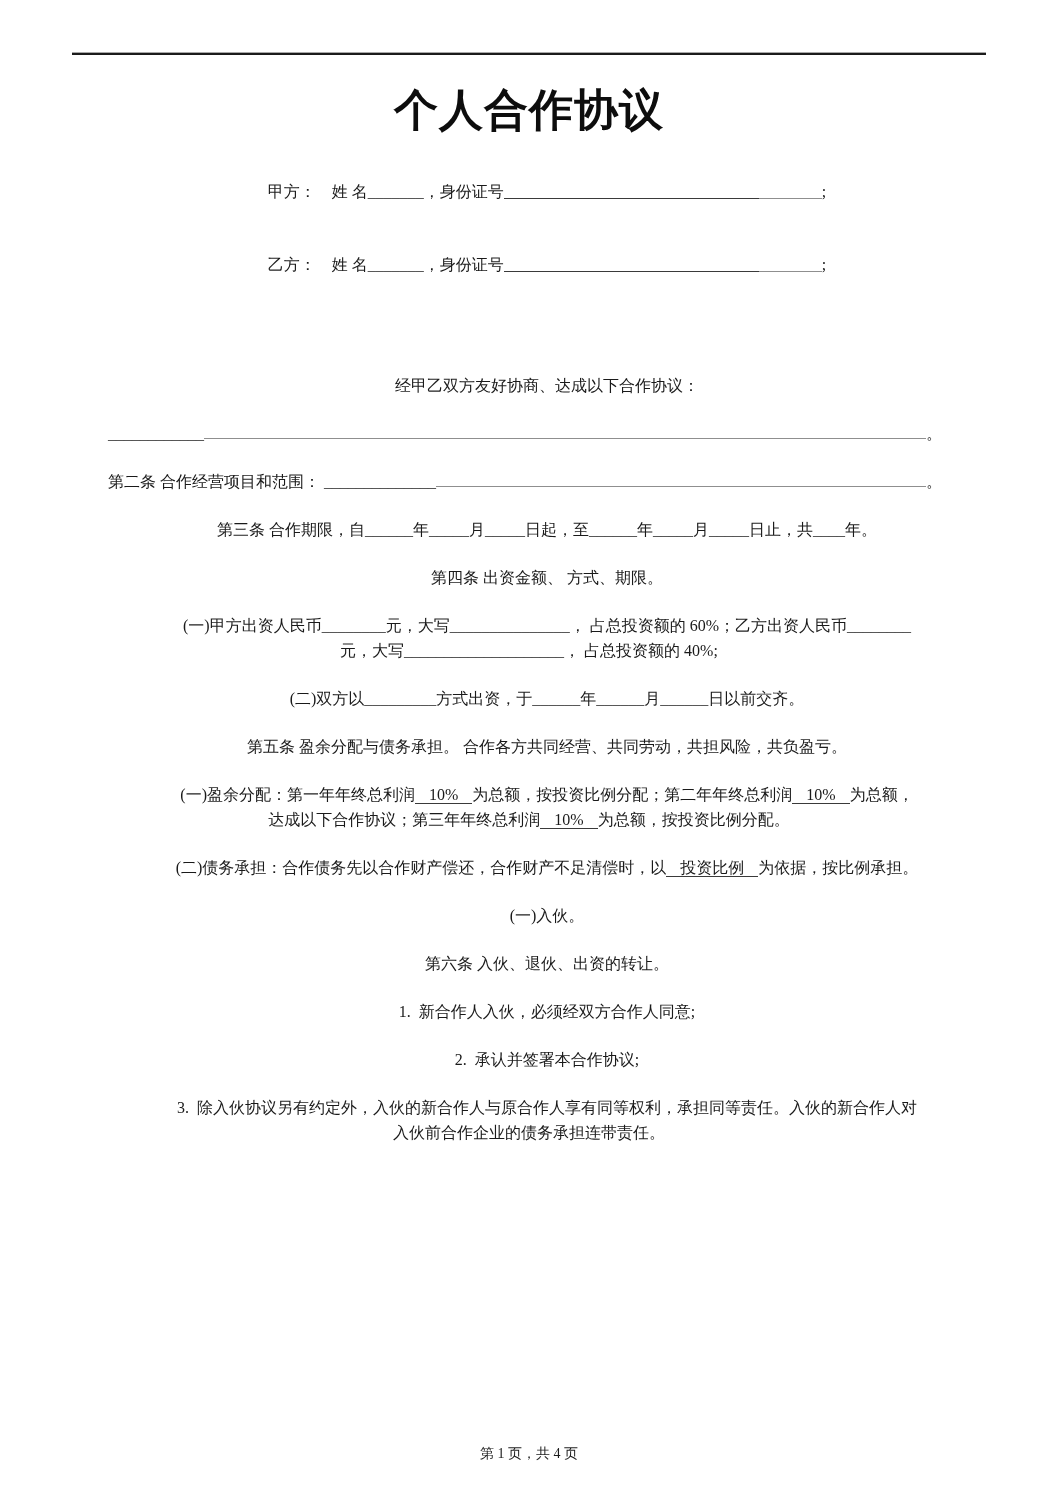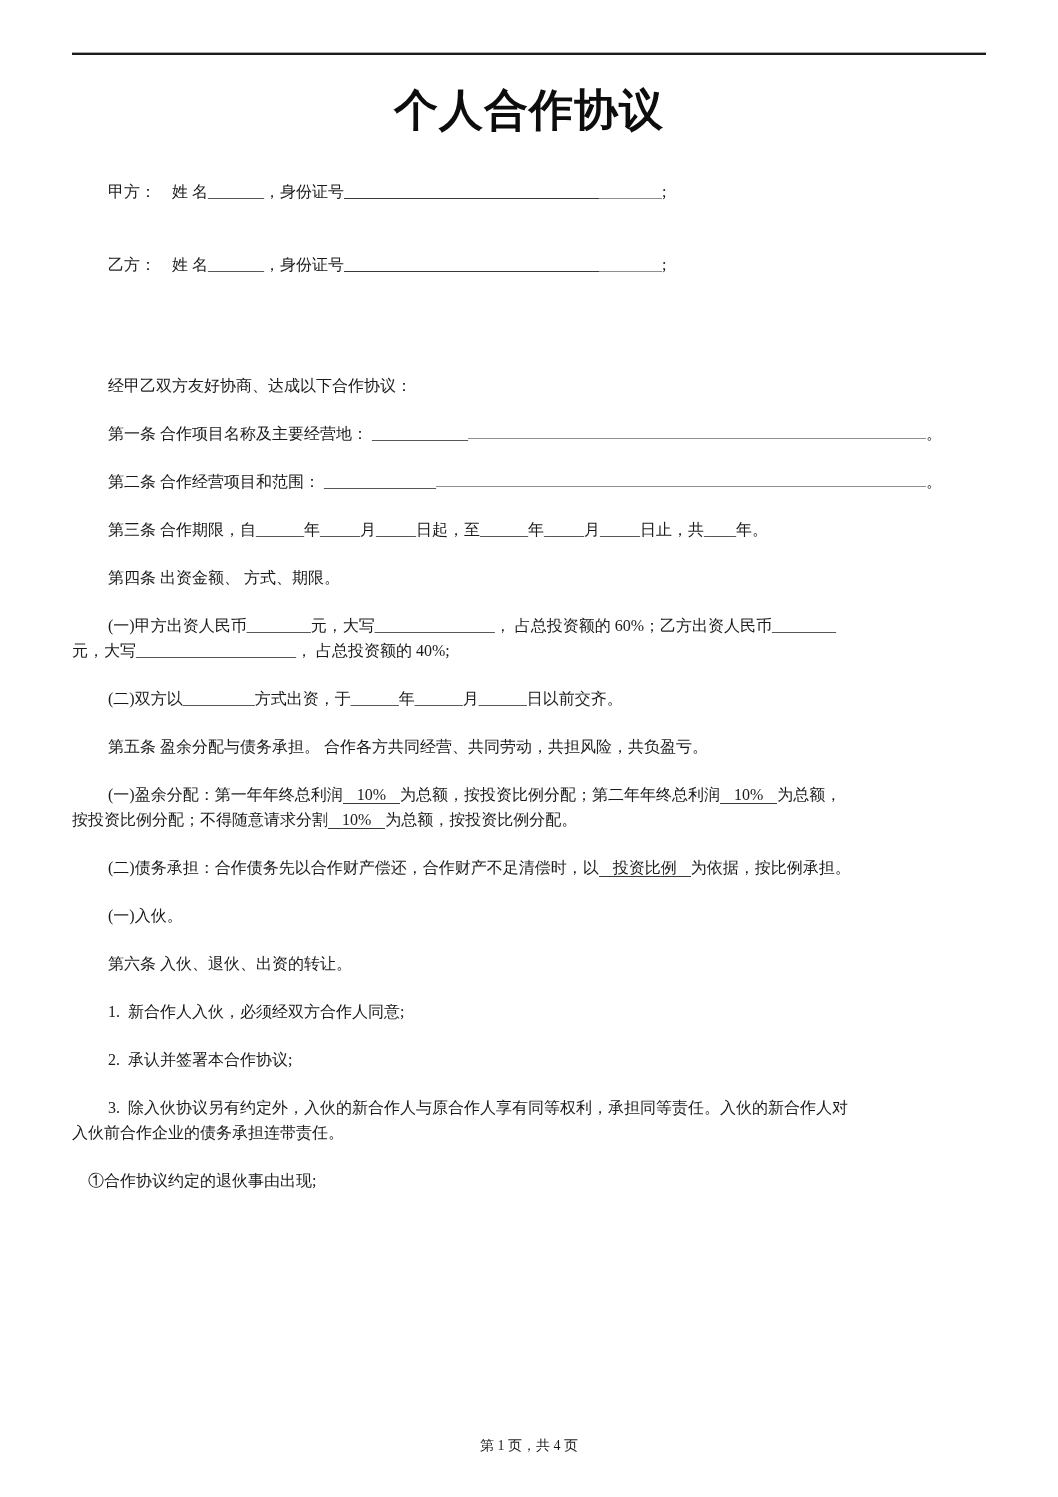--- a/index.html
+++ b/index.html
@@ -28,20 +28,21 @@
   }
   .parties{margin-top:44px;}
   .parties .para{margin:0 0 48px 0;}
   .body-block{padding-top:48px;}
   .para{
     margin:0 0 23px 0;
     font-size:16px;
     line-height:25px;
     text-indent:36px;
     word-break:break-all;
+    text-align:center;
   }
   .para.indent-sm{text-indent:16px;}
   .para.fill-line{
     display:flex;
     align-items:baseline;
     text-indent:0;
     padding-left:36px;
     padding-right:44px;
   }
   .fill-line .seg-text{white-space:pre;flex:0 0 auto;}
@@ -52,60 +53,58 @@
   }
   .seg-line{
     display:inline-block;
     height:2px;
     border-bottom:1px solid var(--blank-dark,#3a3a3a);
     vertical-align:-2px;
   }
   .seg-line.gray{border-bottom-color:var(--blank-gray,#8f8f8f);}
   .seg-line.grow{flex:1 1 auto;}
   .page-footer{
-    position:absolute;left:0;right:0;bottom:24px;
+    position:absolute;left:0;right:0;bottom:16px;
     text-align:center;
     font-size:14px;
     color:#1a1a1a;
   }
 </style>
 </head>
 <body>
 
 <div class="page">
   <div class="content">
     <div class="top-rule"></div>
     <h1 class="doc-title">个人合作协议</h1>
     <div class="parties" id="parties">
         <p class="para"><span class="seg-text">甲方：　姓 名</span><span class="seg-blank">_______</span><span class="seg-text">，身份证号</span><span class="seg-line" style="width: 255px;"></span><span class="seg-line gray" style="width: 63px;"></span><span class="seg-text">;</span></p>
         <p class="para"><span class="seg-text">乙方：　姓 名</span><span class="seg-blank">_______</span><span class="seg-text">，身份证号</span><span class="seg-line" style="width: 255px;"></span><span class="seg-line gray" style="width: 63px;"></span><span class="seg-text">;</span></p>
       </div>
     <div class="body-block" id="body-block">
         <p class="para"><span class="seg-text">经甲乙双方友好协商、达成以下合作协议：</span></p>
         <p class="para fill-line">
-          <span class="seg-text">第一条 合作项目名称及主要经营地： </span>
           <span class="seg-blank">____________</span>
           <span class="seg-line gray grow"></span>
           <span class="seg-text">。</span>
         </p>
         <p class="para fill-line">
           <span class="seg-text">第二条 合作经营项目和范围： </span>
           <span class="seg-blank">______________</span>
           <span class="seg-line gray grow"></span>
           <span class="seg-text">。</span>
         </p>
         <p class="para"><span class="seg-text">第三条 合作期限，自</span><span class="seg-blank">______</span><span class="seg-text">年</span><span class="seg-blank">_____</span><span class="seg-text">月</span><span class="seg-blank">_____</span><span class="seg-text">日起，至</span><span class="seg-blank">______</span><span class="seg-text">年</span><span class="seg-blank">_____</span><span class="seg-text">月</span><span class="seg-blank">_____</span><span class="seg-text">日止，共</span><span class="seg-blank">____</span><span class="seg-text">年。</span></p>
         <p class="para"><span class="seg-text">第四条 出资金额、&nbsp;方式、期限。</span></p>
         <p class="para"><span class="seg-text">(一)甲方出资人民币</span><span class="seg-blank">________</span><span class="seg-text">元，大写</span><span class="seg-blank">_______________</span><span class="seg-text">，&nbsp;占总投资额的 60%；乙方出资人民币</span><span class="seg-blank">________</span><br><span class="seg-text">元，大写</span><span class="seg-blank">____________________</span><span class="seg-text">，&nbsp;占总投资额的 40%;</span></p>
         <p class="para"><span class="seg-text">(二)双方以</span><span class="seg-blank">_________</span><span class="seg-text">方式出资，于</span><span class="seg-blank">______</span><span class="seg-text">年</span><span class="seg-blank">______</span><span class="seg-text">月</span><span class="seg-blank">______</span><span class="seg-text">日以前交齐。</span></p>
         <p class="para"><span class="seg-text">第五条 盈余分配与债务承担。&nbsp;合作各方共同经营、共同劳动，共担风险，共负盈亏。</span></p>
-        <p class="para"><span class="seg-text">(一)盈余分配：第一年年终总利润</span><span class="seg-fill">10%</span><span class="seg-text">为总额，按投资比例分配；第二年年终总利润</span><span class="seg-fill">10%</span><span class="seg-text">为总额，</span><br><span class="seg-text">按投资比例分配；不得随意请求分割</span><span class="seg-fill">10%</span><span class="seg-text">为总额，按投资比例分配。</span></p>
+        <p class="para"><span class="seg-text">(一)盈余分配：第一年年终总利润</span><span class="seg-fill">10%</span><span class="seg-text">为总额，按投资比例分配；第二年年终总利润</span><span class="seg-fill">10%</span><span class="seg-text">为总额，</span><br><span class="seg-text">达成以下合作协议；第三年年终总利润</span><span class="seg-fill">10%</span><span class="seg-text">为总额，按投资比例分配。</span></p>
         <p class="para"><span class="seg-text">(二)债务承担：合作债务先以合作财产偿还，合作财产不足清偿时，以</span><span class="seg-fill">投资比例</span><span class="seg-text">为依据，按比例承担。</span></p>
         <p class="para"><span class="seg-text">(一)入伙。</span></p>
         <p class="para"><span class="seg-text">第六条 入伙、退伙、出资的转让。</span></p>
         <p class="para"><span class="seg-text">1.&nbsp;&nbsp;新合作人入伙，必须经双方合作人同意;</span></p>
         <p class="para"><span class="seg-text">2.&nbsp;&nbsp;承认并签署本合作协议;</span></p>
         <p class="para"><span class="seg-text">3.&nbsp;&nbsp;除入伙协议另有约定外，入伙的新合作人与原合作人享有同等权利，承担同等责任。入伙的新合作人对</span><br><span class="seg-text">入伙前合作企业的债务承担连带责任。</span></p>
-        <p class="para indent-sm"><span class="seg-text">①合作协议约定的退伙事由出现;</span></p>
       </div>
   </div>
   <div class="page-footer">第 1 页，共 4 页</div>
 </div>
 
 </body></html>

